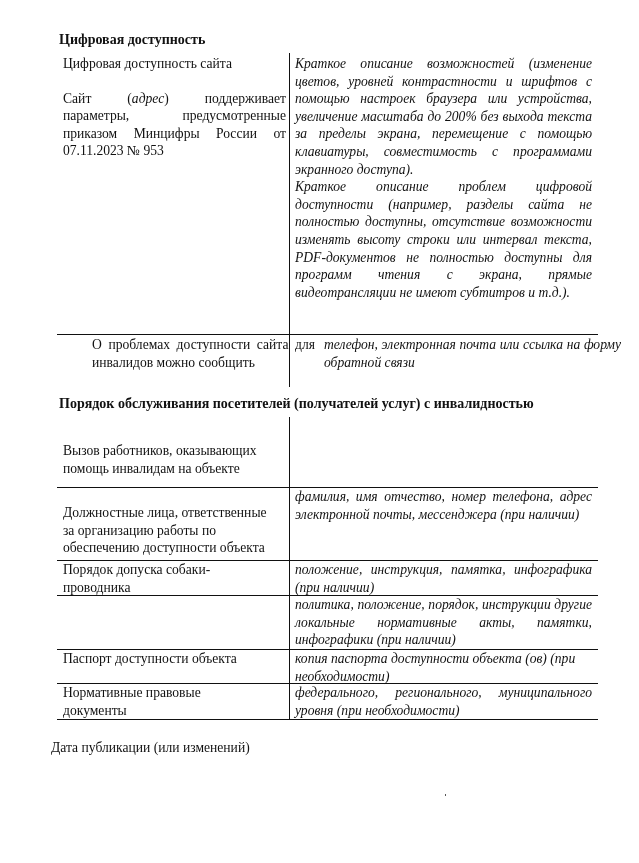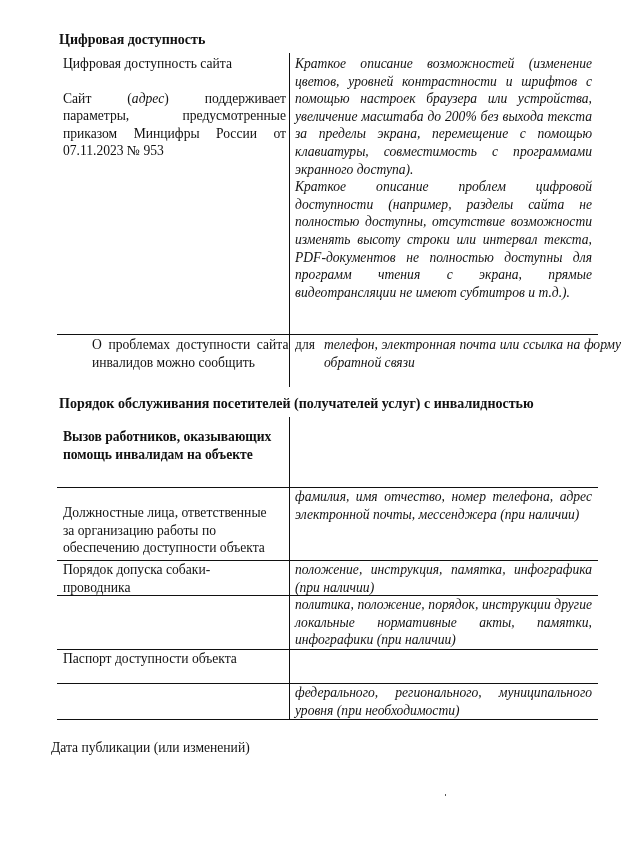--- a/index.html
+++ b/index.html
@@ -60,21 +60,21 @@
   <div class="row" style="top:335px; height:52px;margin-left:29px;">
     <div class="cell-left justify" style="top:1px;">О проблемах доступности сайта для инвалидов можно сообщить</div>
     <div class="cell-right justify" style="top:1px;">телефон, электронная почта или ссылка на форму обратной связи</div>
   </div>
   <div class="vline" style="left:289px; top:335px; height:52px;"></div>
 
   <div id="h2" class="heading">Порядок обслуживания посетителей (получателей услуг) с инвалидностью</div>
 
   <div class="vline" style="left:289px; top:417px; height:303px;"></div>
 
-  <div class="row" style="top:428px; height:69px;font-weight:bold;">
+  <div class="row" style="top:442px; height:69px;">
     <div class="cell-left" style="top:0px;">Вызов работников, оказывающих помощь инвалидам на объекте</div>
   </div>
   <div class="hline" style="top:487px;"></div>
 
   <div class="row" style="top:488px; height:72px;">
     <div class="cell-left" style="top:8px; width:210px;margin-top:8px;">Должностные лица, ответственные за организацию работы по обеспечению доступности объекта</div>
     <div class="cell-right justify" style="top:0px;">фамилия, имя отчество, номер телефона, адрес электронной почты, мессенджера (при наличии)</div>
   </div>
   <div class="hline" style="top:560px;"></div>
 
@@ -84,23 +84,25 @@
   </div>
   <div class="hline" style="top:595px;"></div>
 
   <div class="row" style="top:596px; height:53px;">
     <div class="cell-right justify" style="top:0px;">политика, положение, порядок, инструкции другие локальные нормативные акты, памятки, инфографики (при наличии)</div>
   </div>
   <div class="hline" style="top:649px;"></div>
 
   <div class="row" style="top:650px; height:33px;">
     <div class="cell-left" style="top:0px;">Паспорт доступности объекта</div>
+    <div class="cell-right" style="top:0px;">копия паспорта доступности объекта (ов) (при необходимости)</div>
   </div>
   <div class="hline" style="top:683px;"></div>
 
   <div class="row" style="top:684px; height:35px;">
+    <div class="cell-left" style="top:0px; width:180px;">Нормативные правовые документы</div>
     <div class="cell-right justify" style="top:0px;">федерального, регионального, муниципального уровня (при необходимости)</div>
   </div>
   <div class="hline" style="top:719px;"></div>
 
   <div id="pubdate">Дата публикации (или изменений)</div>
   <div id="dot"></div>
 </div>
 
 </body></html>

